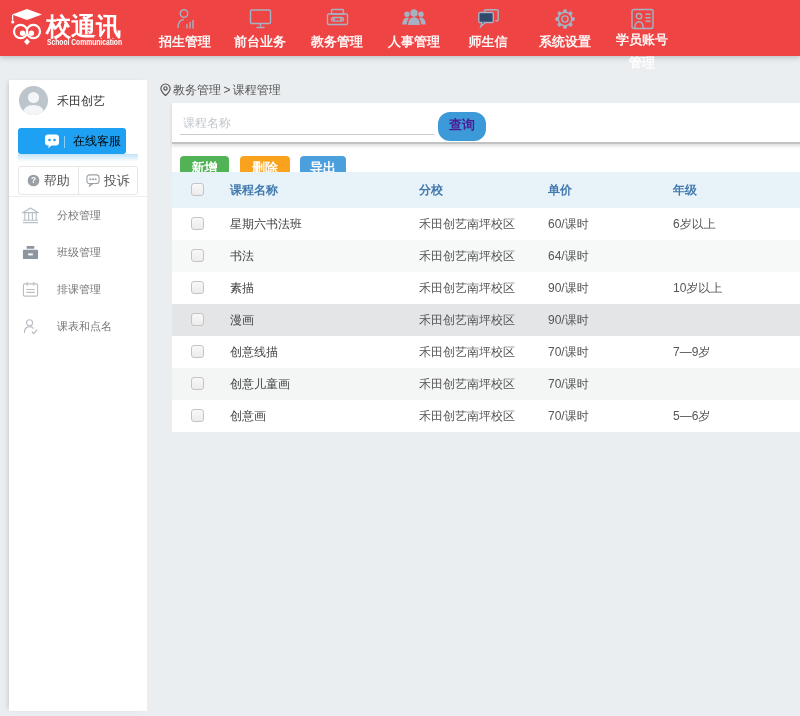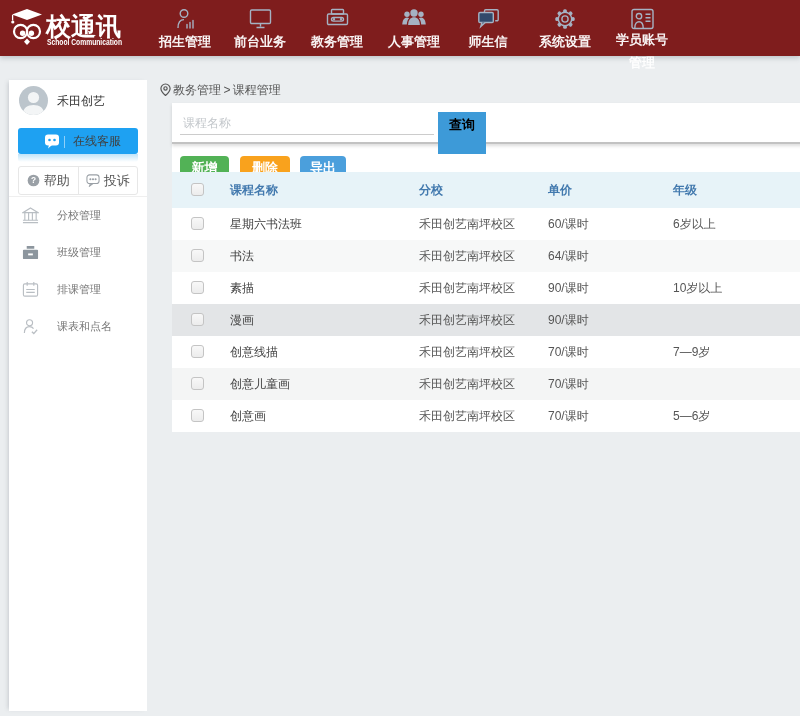--- a/index.html
+++ b/index.html
@@ -1,51 +1,51 @@
 <!DOCTYPE html>
 <html><head>
 <meta charset="utf-8">
 <style>
 * { margin:0; padding:0; box-sizing:border-box; }
 html,body { width:800px; height:716px; overflow:hidden; }
 body { font-family:"Liberation Sans", sans-serif; background:#ebeef0; position:relative; }
 
 
-.nav { position:absolute; left:0; top:0; width:800px; height:56px; background:#7f1d1d; z-index:5; box-shadow:0 2px 5px rgba(60,70,85,0.25); }
+.nav { position:absolute; left:0; top:0; width:800px; height:56px; background:#ef4444; z-index:5; box-shadow:0 2px 5px rgba(60,70,85,0.25); }
 .logo { position:absolute; left:10px; top:6px; width:135px; height:46px; }
 .logo-txt { position:absolute; left:36px; top:8px; color:#fff; font-size:25px; font-weight:bold; line-height:1; white-space:nowrap; }
 .logo-sub { position:absolute; left:37px; top:31px; color:#fff; font-size:8.5px; font-weight:bold; white-space:nowrap; transform:scaleX(0.79); transform-origin:left; }
 .nitem { position:absolute; top:6px; width:76px; text-align:center; color:#fff; }
 .nitem svg { display:block; margin:0 auto; }
 .nitem .t { display:block; margin-top:4px; font-size:13px; line-height:15px; color:rgba(255,255,255,0.95); font-weight:bold; }
 .nitem .t2 { line-height:23px; margin-top:-2px;text-align:center; }
 
 
 .side { position:absolute; left:9px; top:80px; width:138px; height:631px; background:#fff; z-index:2; box-shadow:-3px 0 4px -2px rgba(90,100,110,0.25); }
 .avatar { position:absolute; left:10px; top:6px; width:29px; height:29px; border-radius:50%; background:#bcc5cc; overflow:hidden; }
 .uname { position:absolute; left:48px; top:13px; font-size:12px; color:#333; }
-.kefu { position:absolute; left:9px; top:48px; width:120px; height:26px; background:#1ea1f2; border-radius:3px; color:#404040; font-size:12px; line-height:26px; text-align:left; padding-left:26px; }
+.kefu { position:absolute; left:9px; top:48px; width:108px; height:26px; background:#1ea1f2; border-radius:3px; color:#000000; font-size:12px; line-height:26px; text-align:left; padding-left:26px; }
 .kefu .sep { display:inline-block; width:1px; height:12px; background:rgba(255,255,255,0.5); vertical-align:middle; margin:0 8px 0 4px; }
 .kefu-glow { position:absolute; left:9px; top:74px; width:120px; height:8px; background:linear-gradient(#bfe4f9, rgba(255,255,255,0)); border-radius:0 0 3px 3px; }
 .helpbox { position:absolute; left:9px; top:86px; width:120px; height:29px; border:1px solid #e7e7e7; border-radius:3px; display:flex; }
 .helpbox .h { flex:1; text-align:center; font-size:13px; color:#555; line-height:27px; }
 .helpbox .h + .h { border-left:1px solid #e7e7e7; }
 .menu { position:absolute; left:0; top:116px; width:138px; border-top:1px solid #efefef; }
 .mi { position:relative; height:37px; line-height:37px; font-size:11px; color:#777;padding-left:40px; }
 .mi svg { position:absolute; left:13px; top:10px; }
 .mi .mt { position:absolute; left:48px; }
 .mi.sel { background:#e4e7ea; color:#3e80c0; }
 
 
 .main { position:absolute; left:159px; top:56px; width:641px; height:660px; }
 .crumb { position:absolute; left:1px; top:26px; font-size:12px; color:#555; }
 .card { position:absolute; left:13px; top:47px; width:641px; background:#fff; }
 .srow { position:relative; height:41px; border-bottom:2px solid #c2c2c2; box-shadow:0 2px 3px rgba(120,120,120,0.25); }
 .sinput { position:absolute; left:8px; top:8px; width:254px; height:24px; border-bottom:1px solid #ccc; font-size:12px; color:#c3c7cb; line-height:24px; padding-left:3px; }
-.sbtn { position:absolute; left:266px; top:9px; width:48px; height:42px; background:#3d9ad8; border-radius:0; color:#000000; font-size:13px; font-weight:bold; text-align:center; line-height:25px; }
+.sbtn { position:absolute; left:266px; top:9px; width:48px; height:29px; background:#3d9ad8; border-radius:12px; color:#4c1d95; font-size:13px; font-weight:bold; text-align:center; line-height:25px; }
 .brow { position:relative; height:28px; }
 .btn { position:absolute; top:12px; height:23px; border-radius:4px; color:#fff; font-size:13px; font-weight:bold; text-align:center; line-height:23px; }
 .b-add { left:8px; width:49px; background:#52b256; }
 .b-del { left:68px; width:50px; background:#f9a21d; }
 .b-exp { left:128px; width:46px; background:#4b9fdc; }
 
 
 .thead { position:relative; height:36px; background:#e7f3f8; }
 .thead .c { position:absolute; top:0; line-height:36px; font-size:12px; font-weight:bold; color:#4279ae; white-space:nowrap; }
 .trow { position:relative; height:32px; }

